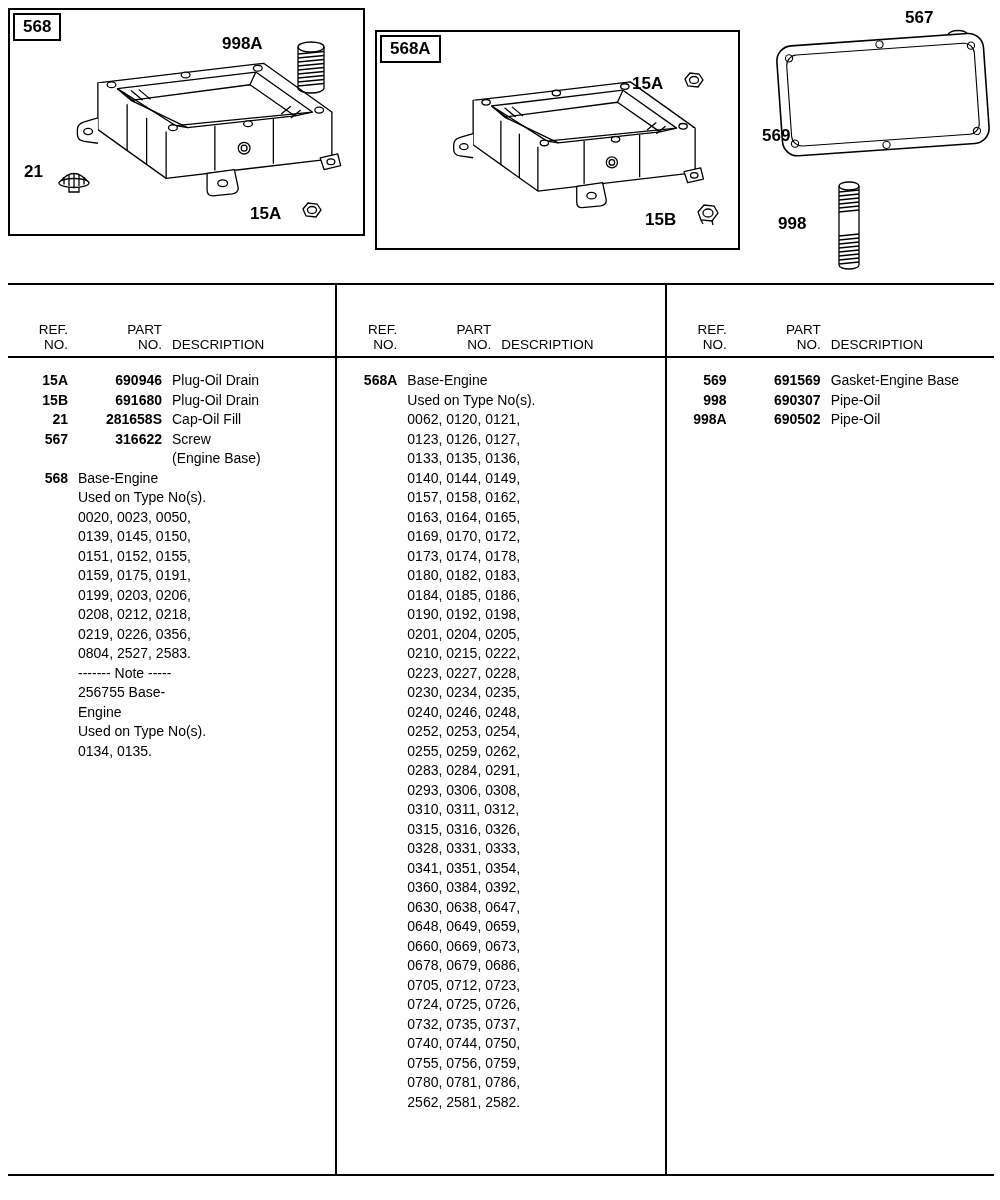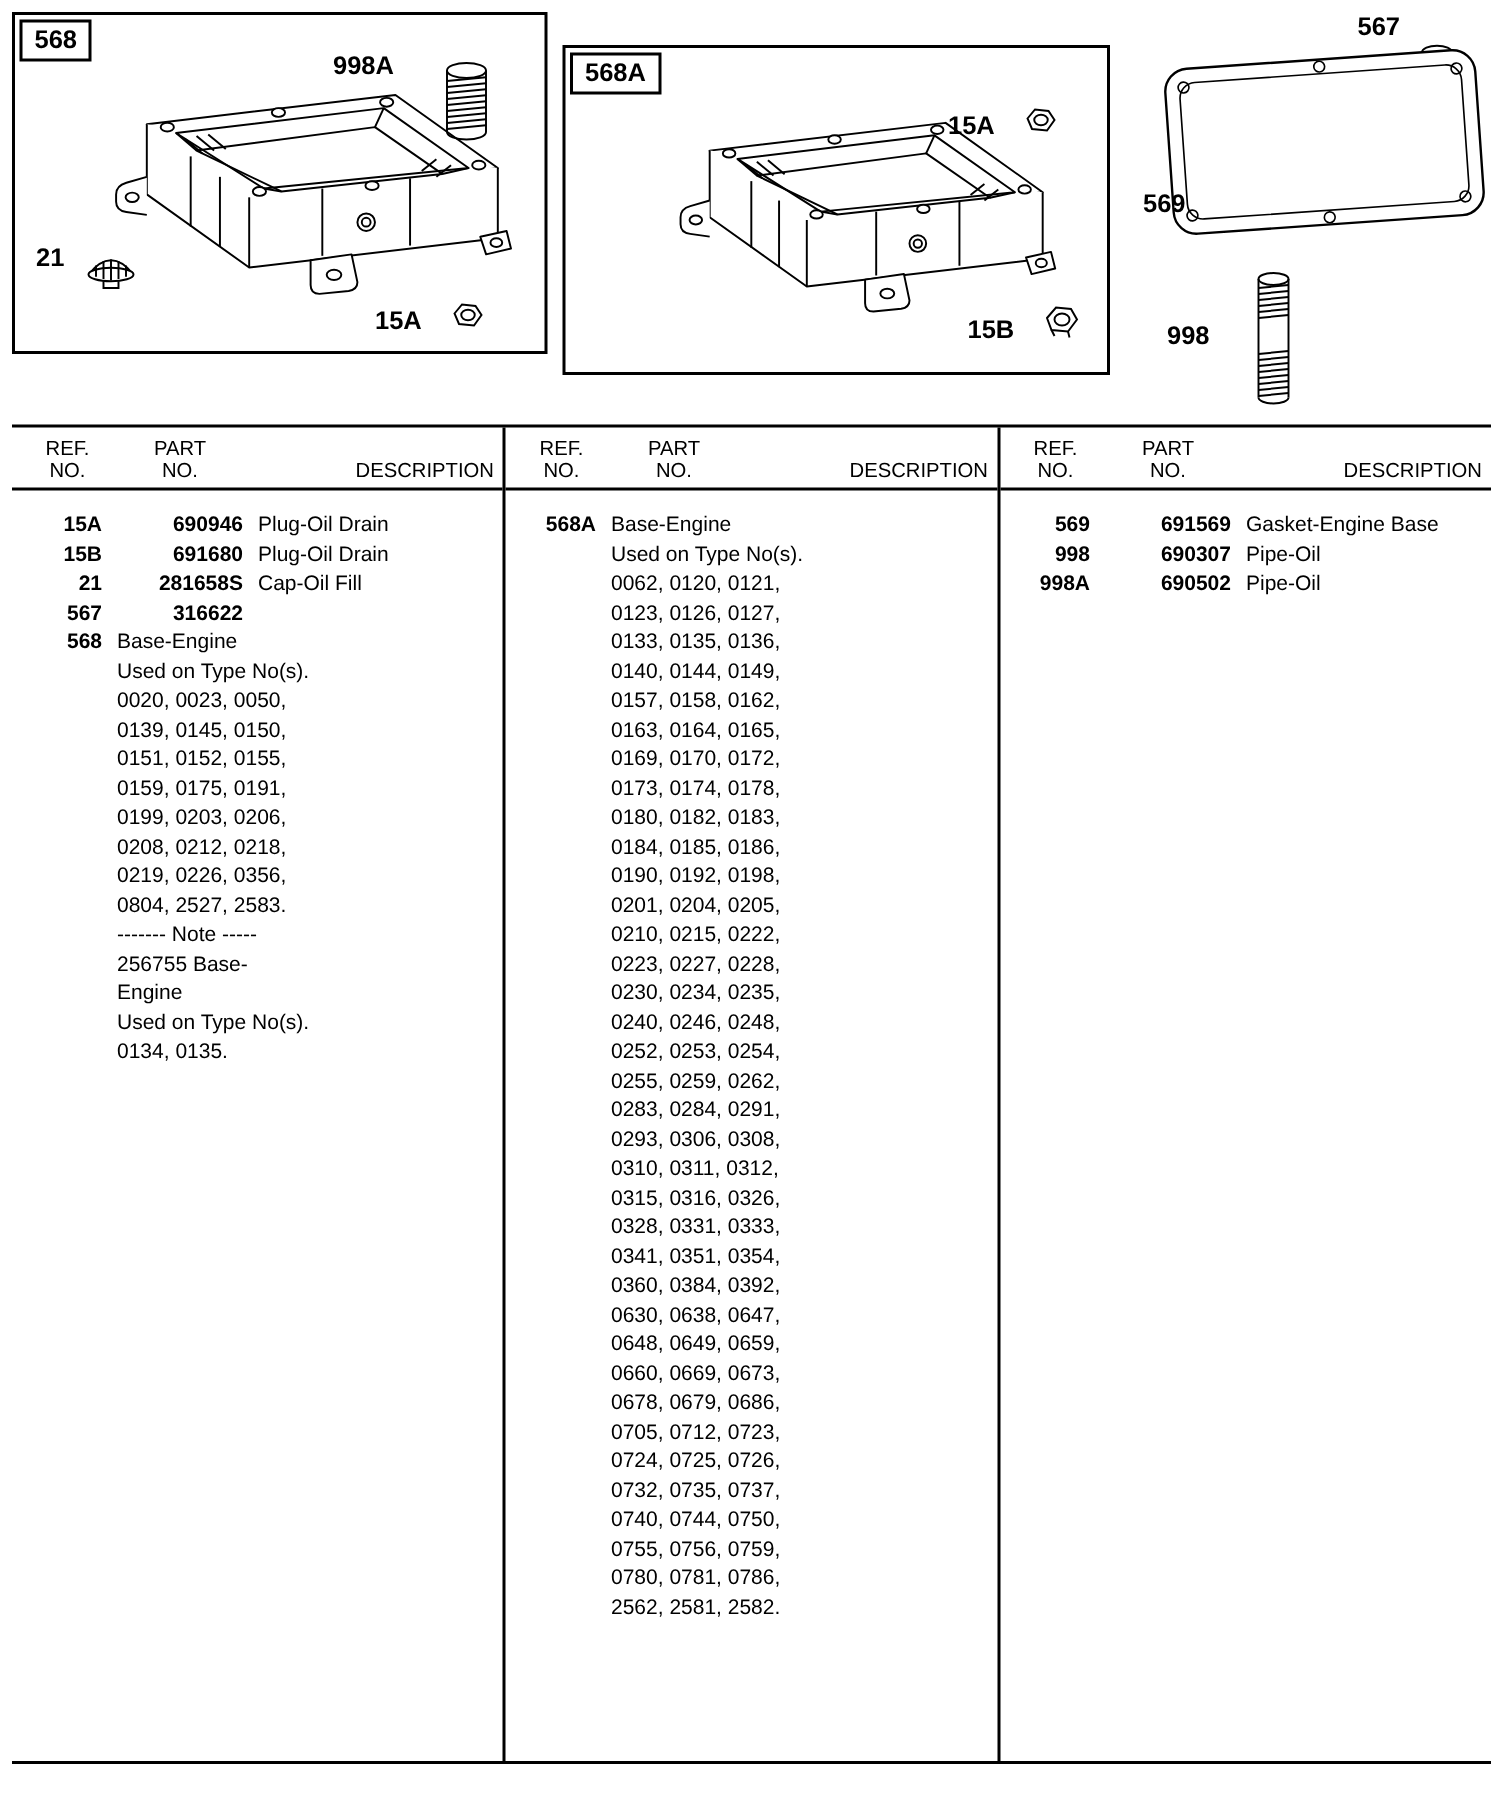--- a/index.html
+++ b/index.html
@@ -31,22 +31,22 @@
     display:flex; background:#fff;
   }
   .pcol { flex:1 1 0; display:flex; flex-direction:column; min-width:0; }
   .pcol + .pcol { border-left:2px solid #000; }
   .pcol-header {
     border-bottom:2px solid #000;
     padding:6px 6px 4px 14px;
     display:grid; grid-template-columns:46px 84px 1fr; column-gap:10px;
     font-size:13.5px; line-height:15px;
   }
-  .hcell { text-align:center; }
-  .hdesc { text-align:right; align-self:end; }
+  .hcell { text-align:right;margin-top:31px; }
+  .hdesc { text-align:left; align-self:end; }
   .pcol-body { padding:13px 6px 0 14px; }
   .entry {
     display:grid; grid-template-columns:46px 84px 1fr; column-gap:10px;
     font-size:14px; line-height:19.5px;
   }
   .entry .ref, .entry .part { font-weight:bold; text-align:right; white-space:nowrap; }
   .entry .desc { min-width:0; }
   .dline { white-space:nowrap; }
   .dline .b { font-weight:normal; }
 </style>
@@ -301,20 +301,24 @@
           <div class="entry">
             <div class="ref">21</div>
             <div class="part">281658S</div>
             <div class="desc">
               <div class="dline"><span>Cap-Oil Fill</span></div>
             </div>
           </div>
           <div class="entry">
             <div class="ref">567</div>
             <div class="part">316622</div>
+            <div class="desc">
+              <div class="dline"><span>Screw</span></div>
+              <div class="dline"><span>(Engine Base)</span></div>
+            </div>
           </div>
           <div class="entry">
             <div class="ref">568</div>
             <div class="desc">
               <div class="dline"><span>Base-Engine</span></div>
               <div class="dline"><span>Used on Type No(s).</span></div>
               <div class="dline"><span>0020, 0023, 0050,</span></div>
               <div class="dline"><span>0139, 0145, 0150,</span></div>
               <div class="dline"><span>0151, 0152, 0155,</span></div>
               <div class="dline"><span>0159, 0175, 0191,</span></div>

